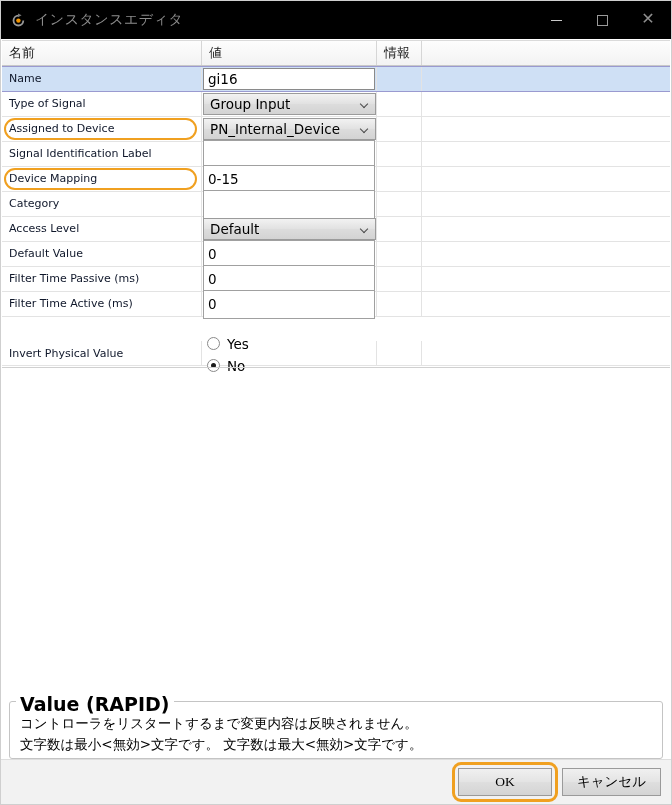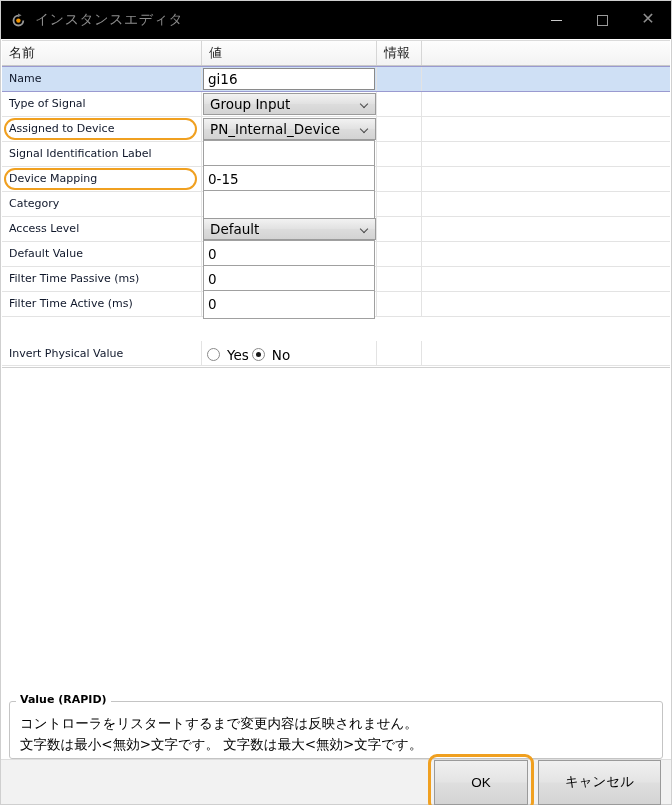--- a/index.html
+++ b/index.html
@@ -223,21 +223,21 @@
     border-right: 1.6px solid #4a4a4a;
     border-bottom: 1.6px solid #4a4a4a;
     transform: rotate(45deg);
   }
 
   
   .radio-group {
     padding-top: 3px;
     padding-left: 5px;
     display: flex;
-    flex-direction: row;
+    flex-direction: column;
     gap: 3px;
   }
   .radio-opt {
     display: flex;
     align-items: center;
     gap: 7px;
     height: 19px;
   }
   .radio-mark {
     width: 13px;
@@ -295,21 +295,21 @@
     border: 1px solid #c4c4c4;
     border-radius: 3px;
     box-sizing: border-box;
   }
   .infobox-legend {
     position: absolute;
     left: 7px;
     top: 0;
     background: #ffffff;
     padding: 0 4px;
-    font-size: 11px;
+    font-size: 19px;
     font-weight: bold;
     color: #000000;
     font-family: "DejaVu Sans", sans-serif;
   }
   .infobox-body {
     position: absolute;
     left: 11px;
     top: 20px;
     right: 8px;
   }
@@ -331,30 +331,30 @@
     display: flex;
     align-items: center;
     justify-content: flex-end;
     padding-right: 10px;
     gap: 10px;
     box-sizing: border-box;
   }
   .btn-slot { position: relative; display: flex; align-items: center; }
   .btn {
     box-sizing: border-box;
-    height: 45px;
+    height: 28px;
     min-width: 94px;
-    padding: 0 26px;
+    padding: 0 14px;
     background: linear-gradient(to bottom, #f0f0f0 0%, #e4e4e4 48%, #dedede 52%, #d4d4d4 100%);
     border: 1px solid #9a9a9a;
     display: flex;
     align-items: center;
     justify-content: center;
     font-size: 13.5px;
-    font-family: Liberation Sans, sans-serif;
+    font-family: Liberation Serif, serif;
     color: #000000;
   }
   .btn-ring {
     position: absolute;
     left: -6px;
     top: -6px;
     right: -6px;
     bottom: -6px;
     border: 3px solid #f0a020;
     border-radius: 9px;

